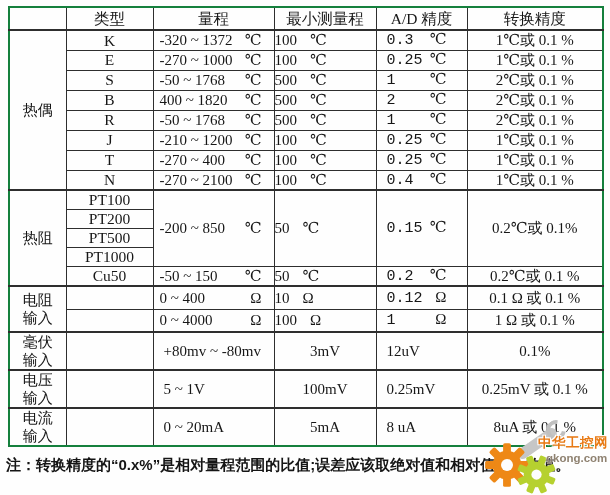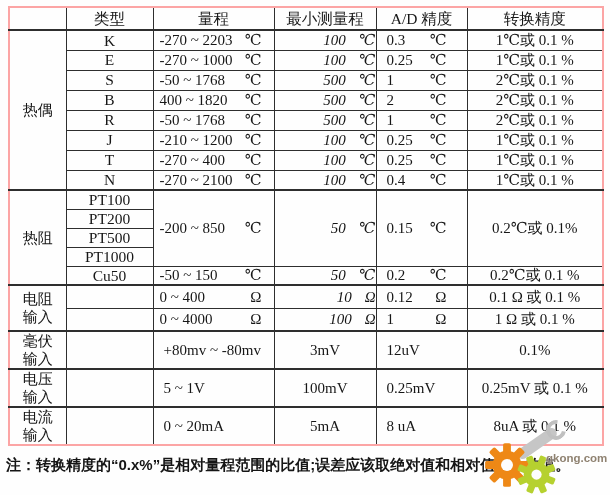--- a/index.html
+++ b/index.html
@@ -7,21 +7,21 @@
     width:610px; height:495px; position:relative; overflow:hidden;
     background:#fefefe;
     font-family:"Liberation Serif","DejaVu Serif",serif;
     color:#161616;
   }
 
   
   table.spec {
     position:absolute; left:8px; top:6px;
     border-collapse:collapse; table-layout:fixed;
-    border:2px solid #fca5a5;
+    border:2px solid #15803d;
     font-size:15px; line-height:1.1;padding-left:44px;
   }
   .spec th, .spec td {
     border:1px solid #2e2e2e;
     padding:0; overflow:hidden; vertical-align:middle;
     white-space:nowrap;
   }
   .spec thead th {
     height:21px; font-weight:normal; font-size:15.5px;
     text-align:center; border-bottom-width:2px;
@@ -33,23 +33,23 @@
   tr.sec td { border-top-width:2px; }
 
   td.group {
     text-align:center; white-space:pre-line; line-height:1.2;
     font-size:15px;
     margin-left:40px;
   }
   td.type { text-align:center; font-size:15.5px; }
   td.range .val { padding-left:6px; }
   td.range .unit { float:right; margin-right:12px; }
-  td.ad .val { padding-left:10px; }
+  td.ad .val { padding-left:10px;font-family:Liberation Mono, monospace; }
   td.ad .unit { float:right; margin-right:20px; }
-  td.min { text-align:right;font-style:italic; }
+  td.min { text-align:left; }
   td.min .unit { margin-left:13px; }
   td.rangetext { padding-left:10px; }
   td.mintext { text-align:center;margin-top:8px; }
   td.adtext { padding-left:10px; }
   td.conv { text-align:center; }
 
   
   .note {
     position:absolute; left:6px; top:456px; width:602px;
     font-family:"Liberation Sans","DejaVu Sans",sans-serif;
@@ -105,21 +105,21 @@
         <th>量程</th>
         <th>最小测量程</th>
         <th>A/D 精度</th>
         <th>转换精度</th>
       </tr>
     </thead>
     <tbody>
       <tr class="tc">
         <td rowspan="8" class="group">热偶</td>
         <td class="type">K</td>
-        <td class="range"><span class="unit">℃</span><span class="val">-270 ~ 2203</span></td>
+        <td class="range"><span class="unit">℃</span><span class="val">-320 ~ 1372</span></td>
         <td class="min"><span class="val">100</span><span class="unit">℃</span></td>
         <td class="ad"><span class="unit">℃</span><span class="val">0.3</span></td>
         <td class="conv">1℃或 0.1 %</td>
       </tr>
       <tr class="tc">
         <td class="type">E</td>
         <td class="range"><span class="unit">℃</span><span class="val">-270 ~ 1000</span></td>
         <td class="min"><span class="val">100</span><span class="unit">℃</span></td>
         <td class="ad"><span class="unit">℃</span><span class="val">0.25</span></td>
         <td class="conv">1℃或 0.1 %</td>
@@ -266,14 +266,15 @@
         <rect x="-3.4" y="-19" width="6.8" height="8.5" rx="1.5" transform="rotate(112)"></rect>
         <rect x="-3.4" y="-19" width="6.8" height="8.5" rx="1.5" transform="rotate(157)"></rect>
         <rect x="-3.4" y="-19" width="6.8" height="8.5" rx="1.5" transform="rotate(202)"></rect>
         <rect x="-3.4" y="-19" width="6.8" height="8.5" rx="1.5" transform="rotate(247)"></rect>
         <rect x="-3.4" y="-19" width="6.8" height="8.5" rx="1.5" transform="rotate(292)"></rect>
         <rect x="-3.4" y="-19" width="6.8" height="8.5" rx="1.5" transform="rotate(337)"></rect>
       </g>
     </g>
     <circle r="5" fill="#fdfdfd"></circle>
   </svg>
+  <div class="wm-title">中华工控网</div>
   <div class="wm-domain">gkong.com</div>
 </div>
 
 </body></html>

